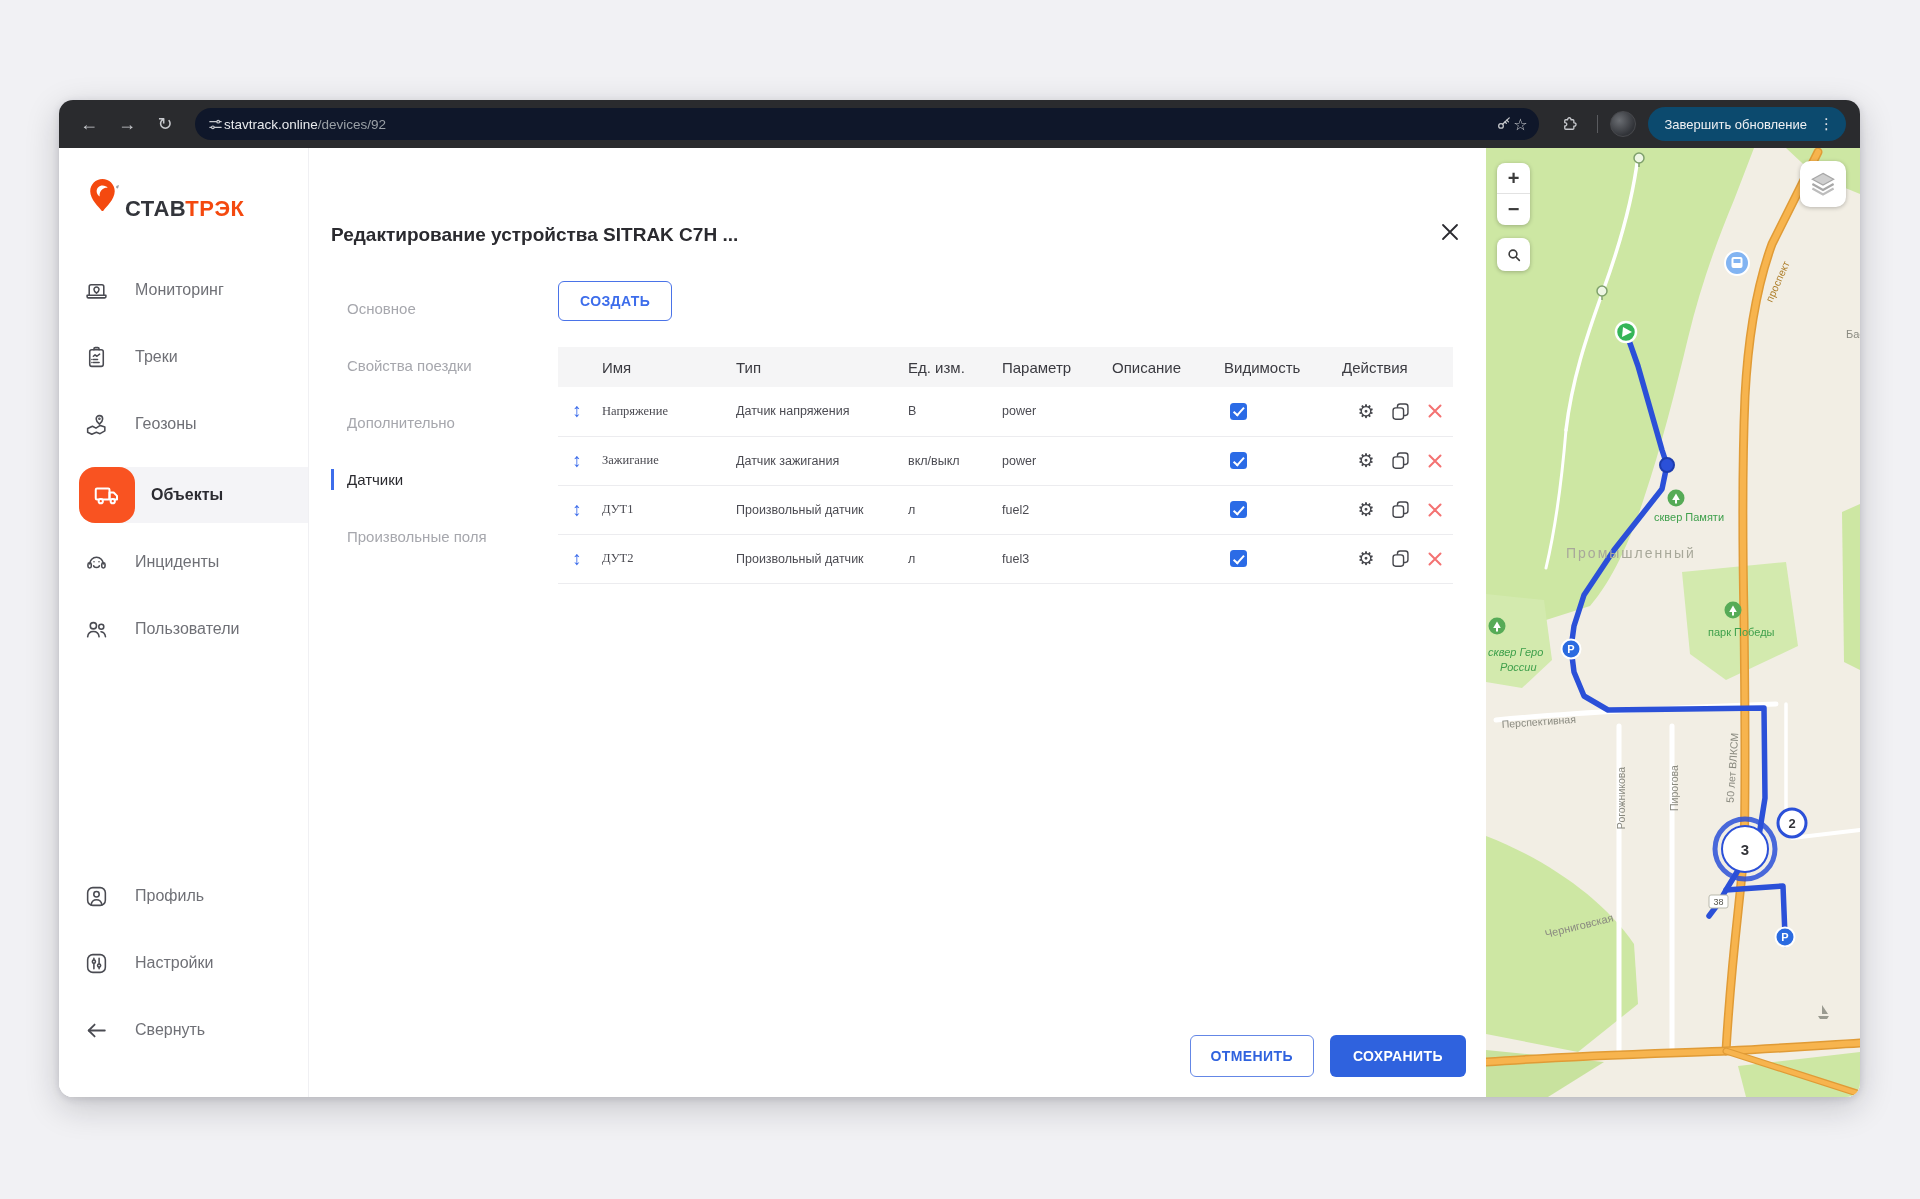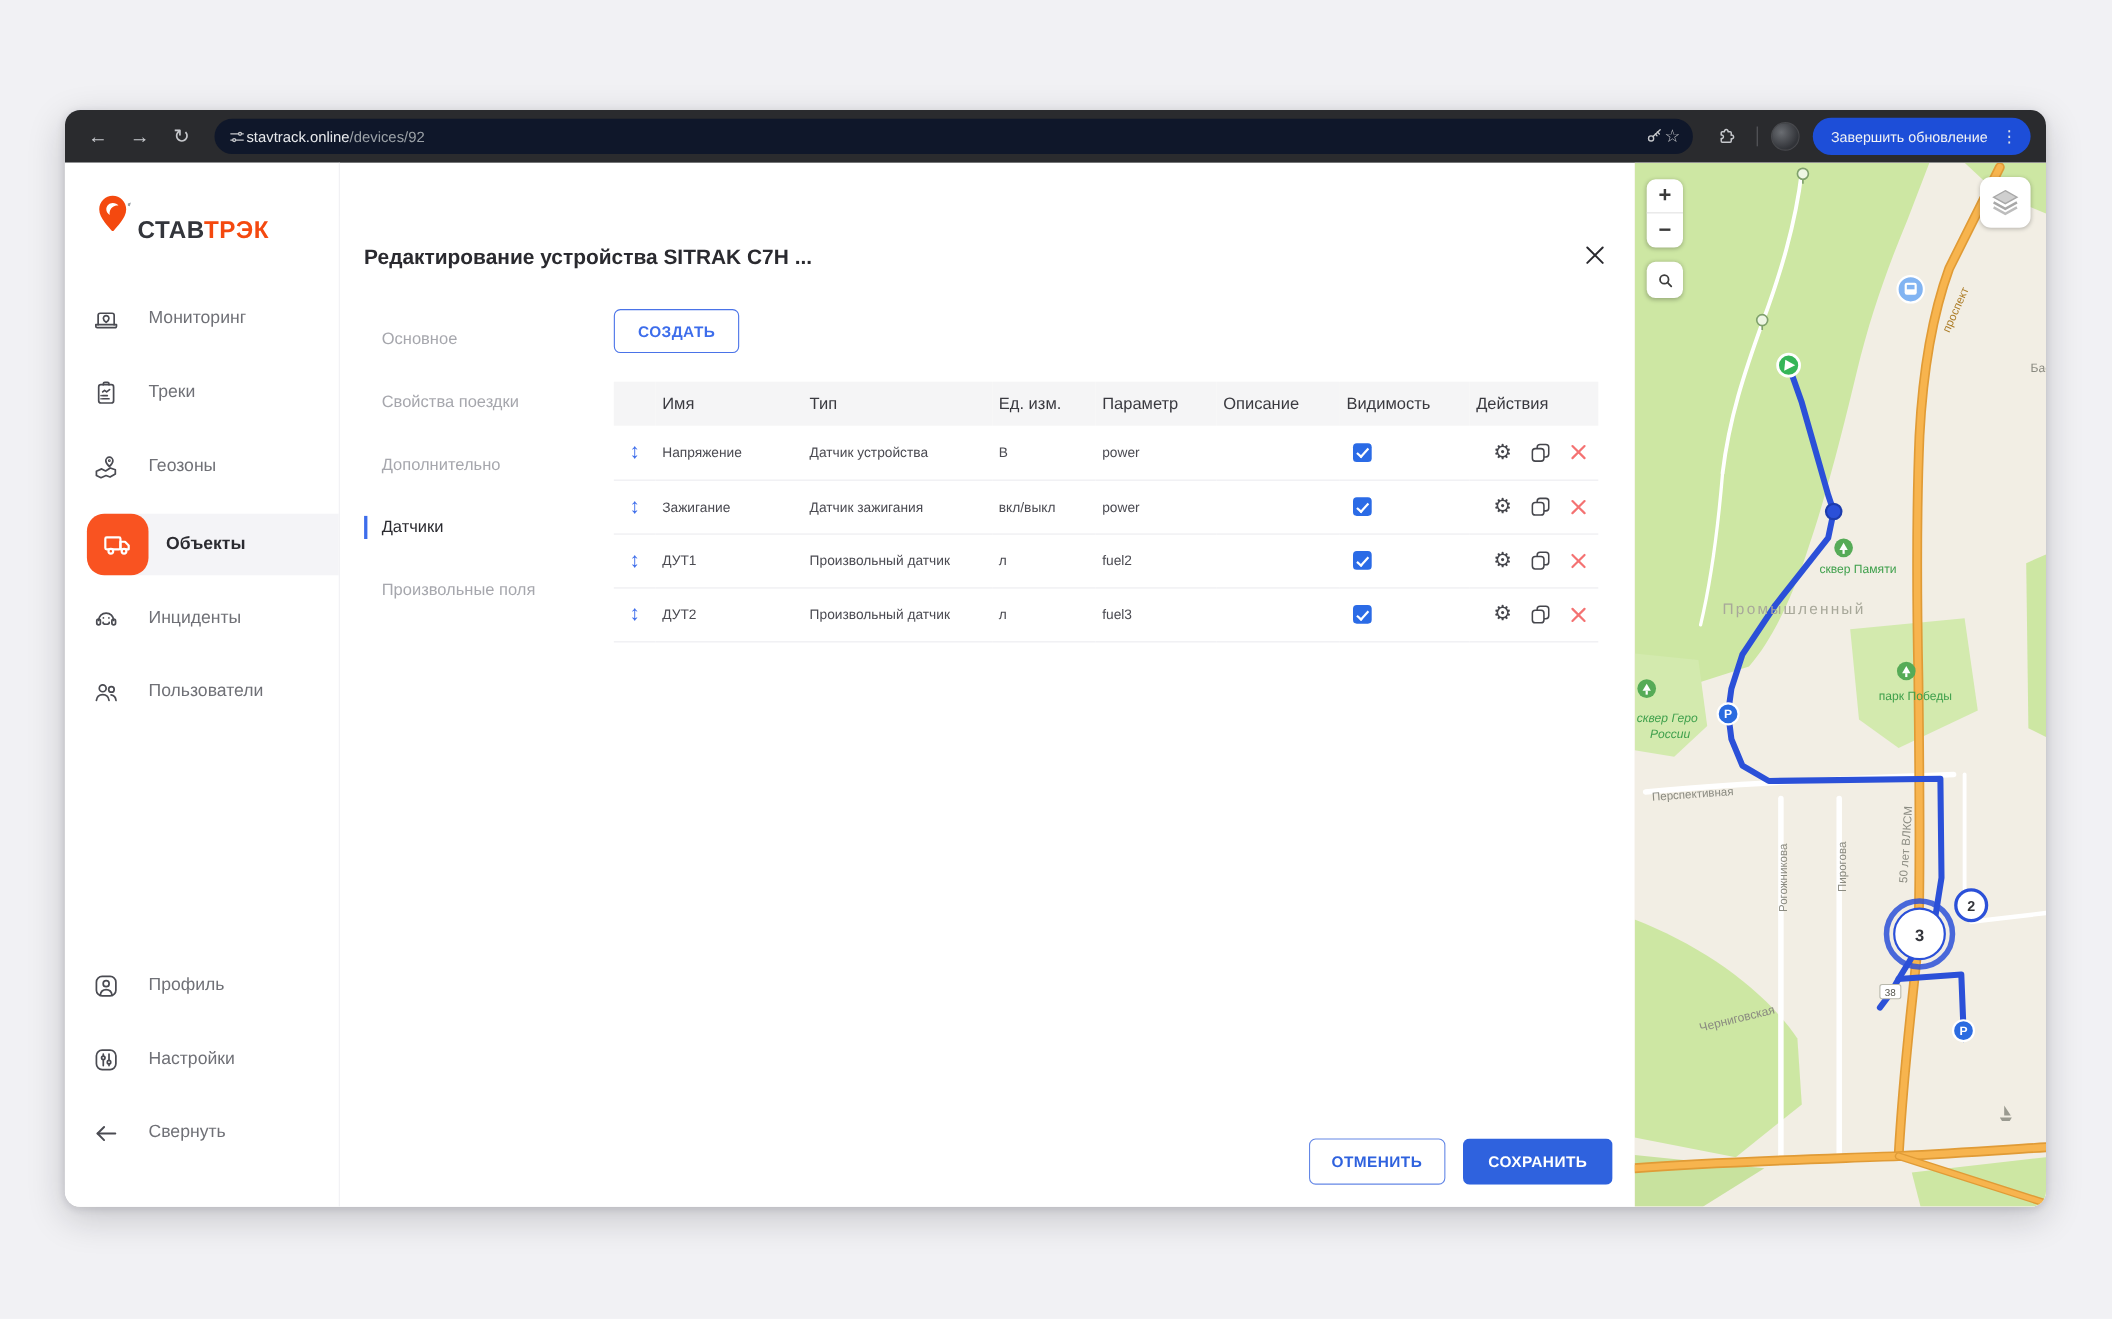--- a/index.html
+++ b/index.html
@@ -17,21 +17,21 @@
     color:#c7c9cd; font-size:18px; cursor:pointer; flex:none; }
   .omnibox { flex:1; height:32px; margin:0 8px; background:#0f172a; border-radius:16px;
     display:flex; align-items:center; padding:0 12px; min-width:0; }
   .omnibox .url { font-size:13.5px; color:#e8eaed; white-space:nowrap; overflow:hidden; flex:1; }
   .omnibox .url .path { color:#9aa0a6; }
   .omni-ic { display:flex; align-items:center; flex:none; }
   .tb-right { display:flex; align-items:center; gap:12px; flex:none; }
   .tb-sep { width:1px; height:18px; background:#5a5b5f; }
   .avatar { width:26px; height:26px; border-radius:50%; flex:none; cursor:pointer;
     background:radial-gradient(circle at 35% 35%, #6a6d72, #313338 70%); border:1px solid #48494d; }
-  .update-pill { background:#1d4ed8; border-radius:17px; height:34px; display:flex; align-items:center;
+  .update-pill { background:#0c4a6e; border-radius:17px; height:34px; display:flex; align-items:center;
     gap:12px; padding:0 12px 0 16px; color:#f1f2f4; font-size:13px; cursor:pointer; white-space:nowrap; }
   .update-pill .dots { font-size:15px; color:#dfe1e5; letter-spacing:0; }
 
   
   .app { display:flex; height:949px; background:#fff; }
 
   
   .sidebar { width:250px; flex:none; background:#fff; border-right:1px solid #f0f0f3;
     display:flex; flex-direction:column; padding:20px 0 24px; }
   .logo { display:flex; align-items:flex-end; gap:2px; padding-left:26px; margin-bottom:40px; height:58px; }
@@ -63,21 +63,21 @@
   .btn-outline { background:#fff; border:1.5px solid #4a73e8; color:#3d6deb; padding:11px 21px; }
   .btn-primary { background:#2f62de; color:#fff; padding:12px 22px; }
 
   table.sensors { width:100%; border-collapse:collapse; table-layout:fixed; margin-top:26px; }
   table.sensors th { background:#f5f5f6; height:40px; text-align:left; font-size:15px; font-weight:400;
     color:#3a3a40; padding:0 6px; white-space:nowrap; }
   table.sensors td { height:49px; border-bottom:1px solid #ececef; font-size:12.5px; color:#4b4b52;
     padding:0 6px; white-space:nowrap; overflow:hidden; }
   td.c-drag { text-align:center; }
   .drag-h { color:#3d6deb; font-size:19px; font-weight:700; cursor:grab; }
-  td.c-name { font-size:13px; color:#2e2e34; }
+  td.c-name { font-size:13px; color:#2e2e34;font-family:Liberation Serif, serif; }
   .cbx { display:inline-block; width:17px; height:17px; background:#2b6be6; border-radius:3.5px;
     position:relative; cursor:pointer; vertical-align:middle; margin-left:6px; }
   .cbx::after { content:""; position:absolute; left:5.5px; top:2.5px; width:4px; height:8.5px;
     border:solid #fff; border-width:0 2.2px 2.2px 0; transform:rotate(42deg); }
   td.c-act { text-align:right; padding-right:10px; }
   .act { display:inline-flex; align-items:center; justify-content:center; width:24px; height:24px;
     margin-left:7px; cursor:pointer; vertical-align:middle; }
   .gear-ch { font-size:19px; color:#45464c; line-height:1; }
 
   .footer-btns { position:absolute; right:20px; bottom:20px; display:flex; gap:16px; }
@@ -301,21 +301,21 @@
               <th>Описание</th>
               <th>Видимость</th>
               <th>Действия</th>
             </tr>
           </thead>
           <tbody>
 
               <tr>
                 <td class="c-drag"><span class="drag-h">↕</span></td>
                 <td class="c-name">Напряжение</td>
-                <td>Датчик устройства</td>
+                <td>Датчик напряжения</td>
                 <td>В</td>
                 <td>power</td>
                 <td></td>
                 <td><span class="cbx"></span></td>
                 <td class="c-act">
                   <span class="act">
                     <span class="gear-ch">⚙</span>
                   </span>
                   <span class="act">
                     <svg width="21" height="21" viewBox="0 0 24 24" fill="none" stroke="#45464c" stroke-width="1.6" stroke-linejoin="round">

